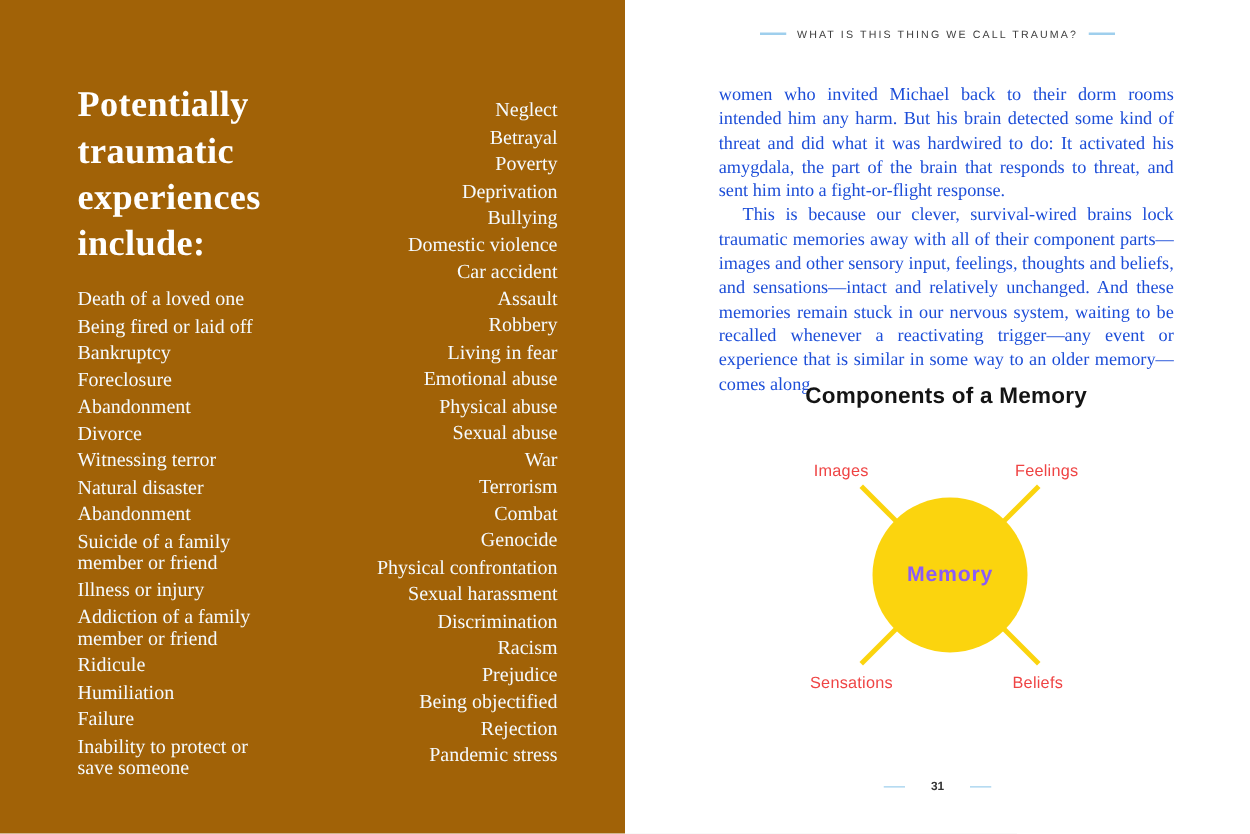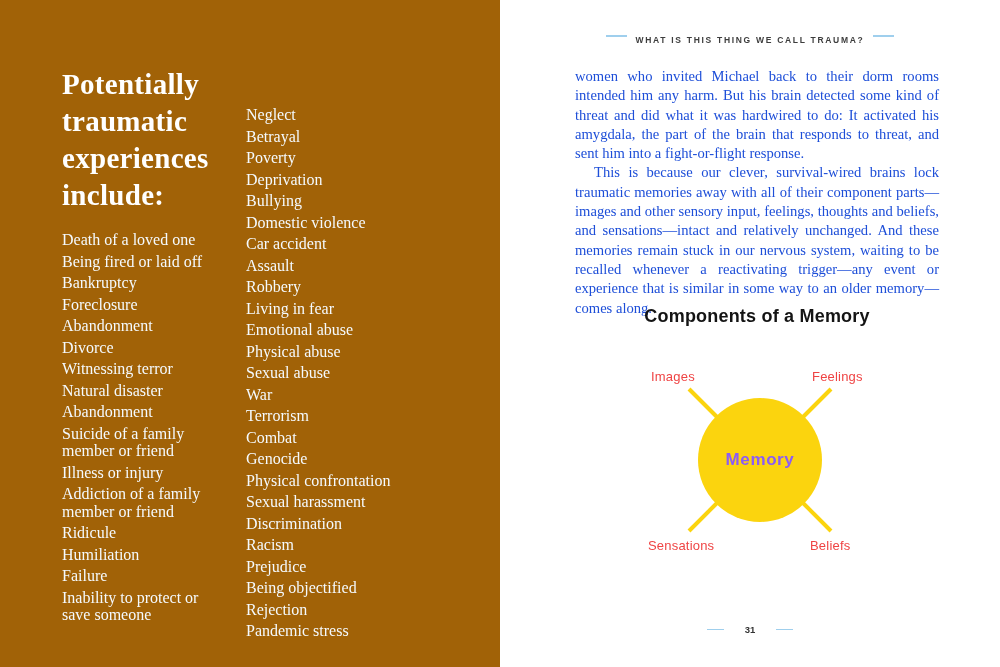--- a/index.html
+++ b/index.html
@@ -10,28 +10,28 @@
   .left-heading{
     position:absolute;left:62px;top:66px;width:240px;
     font-family:"Liberation Serif",serif;font-weight:700;
     font-size:29px;line-height:37px;letter-spacing:.3px;
     color:#ffffff;margin:0;
   }
   .trauma-list{list-style:none;margin:0;padding:0;position:absolute;
     font-family:"Liberation Serif",serif;font-size:16px;color:#f5fafe;}
   .trauma-list li{line-height:17.5px;margin:0 0 4px 0;}
   .col1{left:62px;top:231px;width:160px;}
-  .col2{left:246px;top:106px;width:200px;}
+  .col2{left:246px;top:80px;width:200px;text-align:right;}
 
   
   .right-page{position:absolute;left:500px;top:0;width:500px;height:667px;background:#ffffff;}
   .running-head{
-    position:absolute;left:0;top:35px;width:100%;
-    display:flex;justify-content:center;gap:9px;
-    font-family:"Liberation Sans",sans-serif;font-size:8.5px;font-weight:700;
+    position:absolute;left:0;top:22px;width:100%;
+    display:flex;align-items:center;justify-content:center;gap:9px;
+    font-family:"Liberation Sans",sans-serif;font-size:8.5px;font-weight:400;
     letter-spacing:1.7px;color:#3d3d3d;
   }
   .rule-dash{display:inline-block;width:21px;height:1.5px;}
 
   .body-text{
     position:absolute;left:75px;top:67px;width:364px;
     font-family:Liberation Serif, serif;font-size:14.6px;line-height:19.3px;
     color:#1d4ed8;text-align:justify;
   }
   .body-text p{margin:0;}

